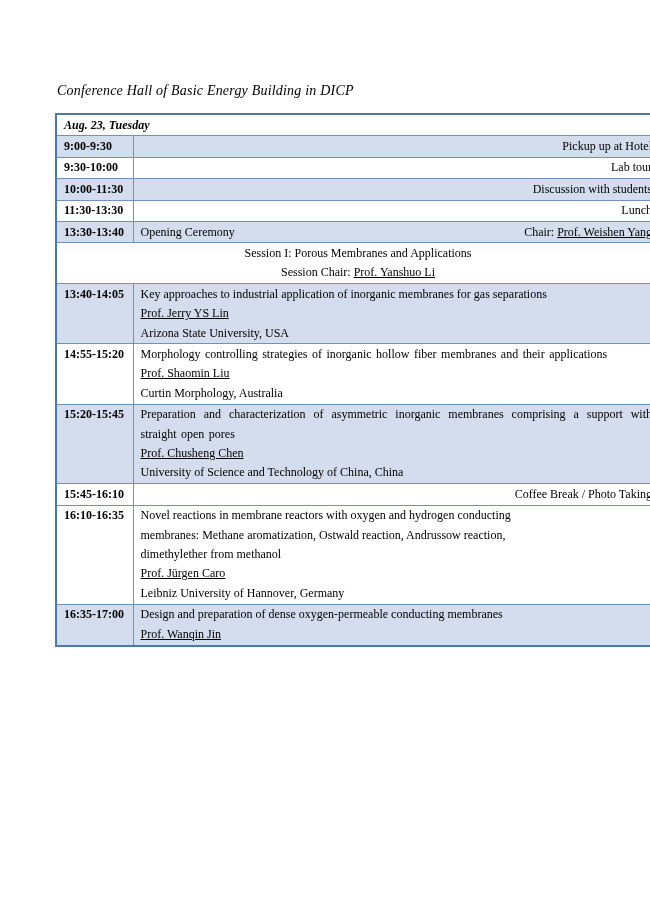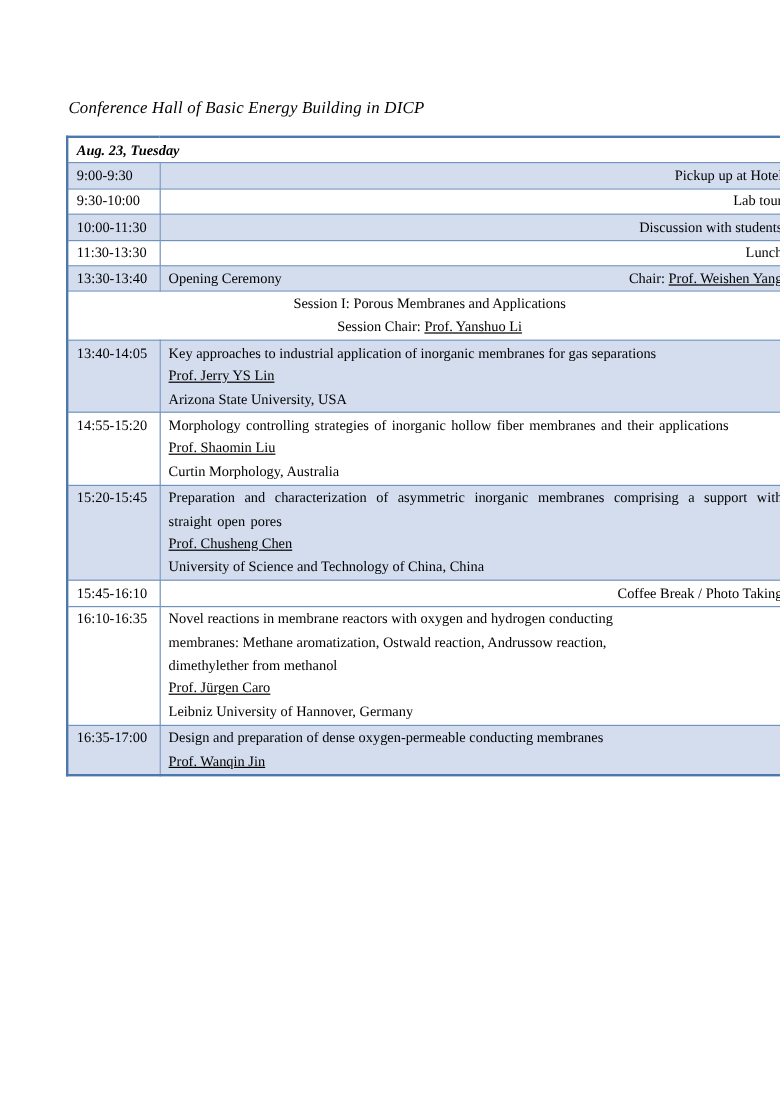--- a/index.html
+++ b/index.html
@@ -50,21 +50,21 @@
     overflow: hidden;
   }
   tr.shaded td { background: var(--shaded); }
   td.date-hdr {
     font-weight: bold;
     font-style: italic;
     padding-left: 5px;
     line-height: 20px;
   }
   td.time {
-    font-weight: normal;
+    font-weight: bold;
     padding: 0.5px 2px 0.5px 5px;
     white-space: nowrap;
   }
   td.event { text-align: right; }
   .split {
     display: flex;
     justify-content: space-between;
     align-items: flex-end;
   }
   td.session-cell { text-align: center; }

